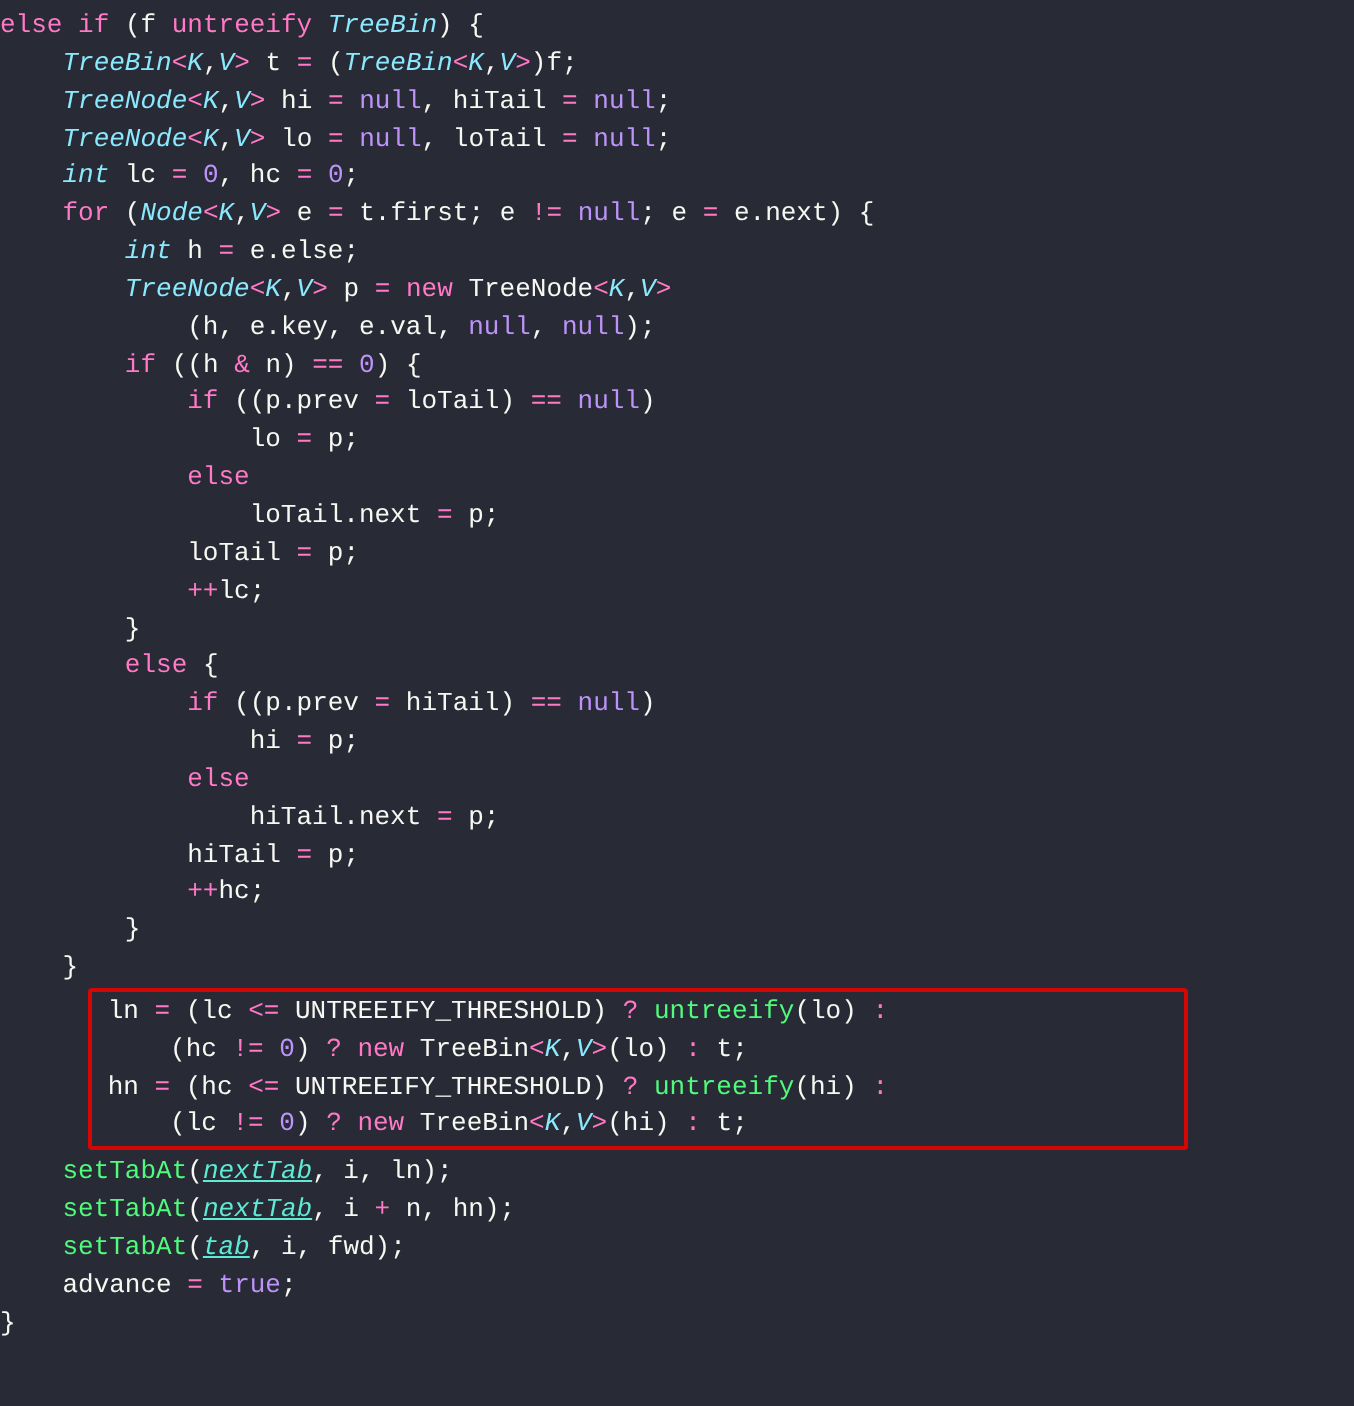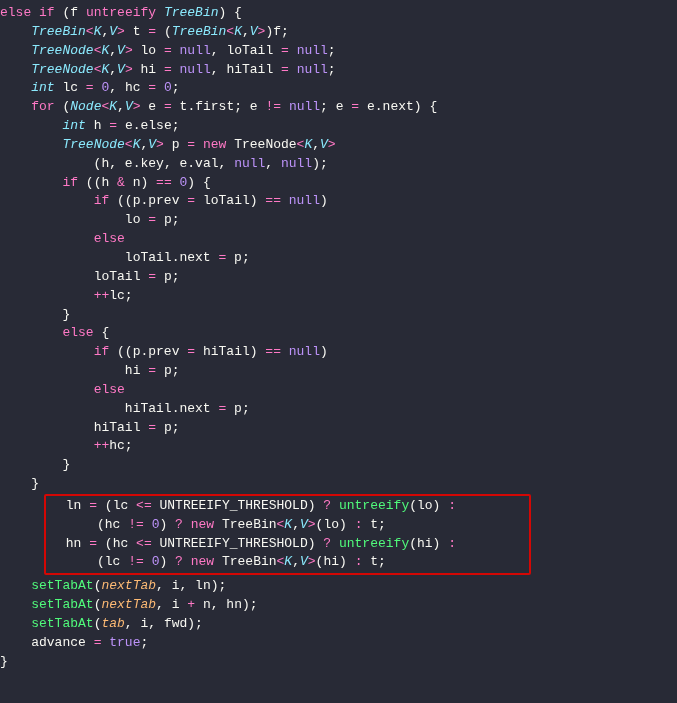--- a/index.html
+++ b/index.html
@@ -14,38 +14,38 @@
     overflow: hidden;
   }
   .line { white-space: pre; }
   .kw   { color: #ff79c6; margin-top: 20px; }            
   .type { color: #8be9fd; font-style: italic; }  
   .gen  { color: #8be9fd; font-style: italic; }  
   .var  { color: #f8f8f2; }
   .lit  { color: #bd93f9; }            
   .fn   { color: #50fa7b; }            
   .op   { color: #ff79c6; }
-  .param{ color: #fdba74; font-style: italic; }
+  .param{ color: #5eead4; font-style: italic; text-decoration: underline; }
   .const{ color: #f8f8f2; }
   .hl-box {
     border: 2px solid #d40704;
     border-radius: 2px;
     margin: 0 4px 2px 44px;
-    padding: 1px 12px;
-    width: 487px;
+    padding: 1px 0;
+    width: 550px;
   }
 </style>
 </head>
 <body>
 
 <div>
 <div class="line"><span class="kw">else</span> <span class="kw">if</span> (<span>f</span> <span class="kw">untreeify</span> <span class="type">TreeBin</span>) {</div>
 <div class="line">    <span class="type">TreeBin</span><span class="op">&lt;</span><span class="gen">K</span>,<span class="gen">V</span><span class="op">&gt;</span> <span>t</span> <span class="op">=</span> (<span class="type">TreeBin</span><span class="op">&lt;</span><span class="gen">K</span>,<span class="gen">V</span><span class="op">&gt;</span>)<span>f</span>;</div>
+<div class="line">    <span class="type">TreeNode</span><span class="op">&lt;</span><span class="gen">K</span>,<span class="gen">V</span><span class="op">&gt;</span> <span>hi</span> <span class="op">=</span> <span class="lit">null</span>, <span>hiTail</span> <span class="op">=</span> <span class="lit">null</span>;</div>
 <div class="line">    <span class="type">TreeNode</span><span class="op">&lt;</span><span class="gen">K</span>,<span class="gen">V</span><span class="op">&gt;</span> <span>lo</span> <span class="op">=</span> <span class="lit">null</span>, <span>loTail</span> <span class="op">=</span> <span class="lit">null</span>;</div>
-<div class="line">    <span class="type">TreeNode</span><span class="op">&lt;</span><span class="gen">K</span>,<span class="gen">V</span><span class="op">&gt;</span> <span>hi</span> <span class="op">=</span> <span class="lit">null</span>, <span>hiTail</span> <span class="op">=</span> <span class="lit">null</span>;</div>
 <div class="line">    <span class="type">int</span> <span>lc</span> <span class="op">=</span> <span class="lit">0</span>, <span>hc</span> <span class="op">=</span> <span class="lit">0</span>;</div>
 <div class="line">    <span class="kw">for</span> (<span class="type">Node</span><span class="op">&lt;</span><span class="gen">K</span>,<span class="gen">V</span><span class="op">&gt;</span> <span>e</span> <span class="op">=</span> <span>t</span>.<span>first</span>; <span>e</span> <span class="op">!=</span> <span class="lit">null</span>; <span>e</span> <span class="op">=</span> <span>e</span>.<span>next</span>) {</div>
 <div class="line">        <span class="type">int</span> <span>h</span> <span class="op">=</span> <span>e</span>.<span>else</span>;</div>
 <div class="line">        <span class="type">TreeNode</span><span class="op">&lt;</span><span class="gen">K</span>,<span class="gen">V</span><span class="op">&gt;</span> <span>p</span> <span class="op">=</span> <span class="kw">new</span> <span class="var">TreeNode</span><span class="op">&lt;</span><span class="gen">K</span>,<span class="gen">V</span><span class="op">&gt;</span></div>
 <div class="line">            (<span>h</span>, <span>e</span>.<span>key</span>, <span>e</span>.<span>val</span>, <span class="lit">null</span>, <span class="lit">null</span>);</div>
 <div class="line">        <span class="kw">if</span> ((<span>h</span> <span class="op">&amp;</span> <span>n</span>) <span class="op">==</span> <span class="lit">0</span>) {</div>
 <div class="line">            <span class="kw">if</span> ((<span>p</span>.<span>prev</span> <span class="op">=</span> <span>loTail</span>) <span class="op">==</span> <span class="lit">null</span>)</div>
 <div class="line">                <span>lo</span> <span class="op">=</span> <span>p</span>;</div>
 <div class="line">            <span class="kw">else</span></div>
 <div class="line">                <span>loTail</span>.<span>next</span> <span class="op">=</span> <span>p</span>;</div>

